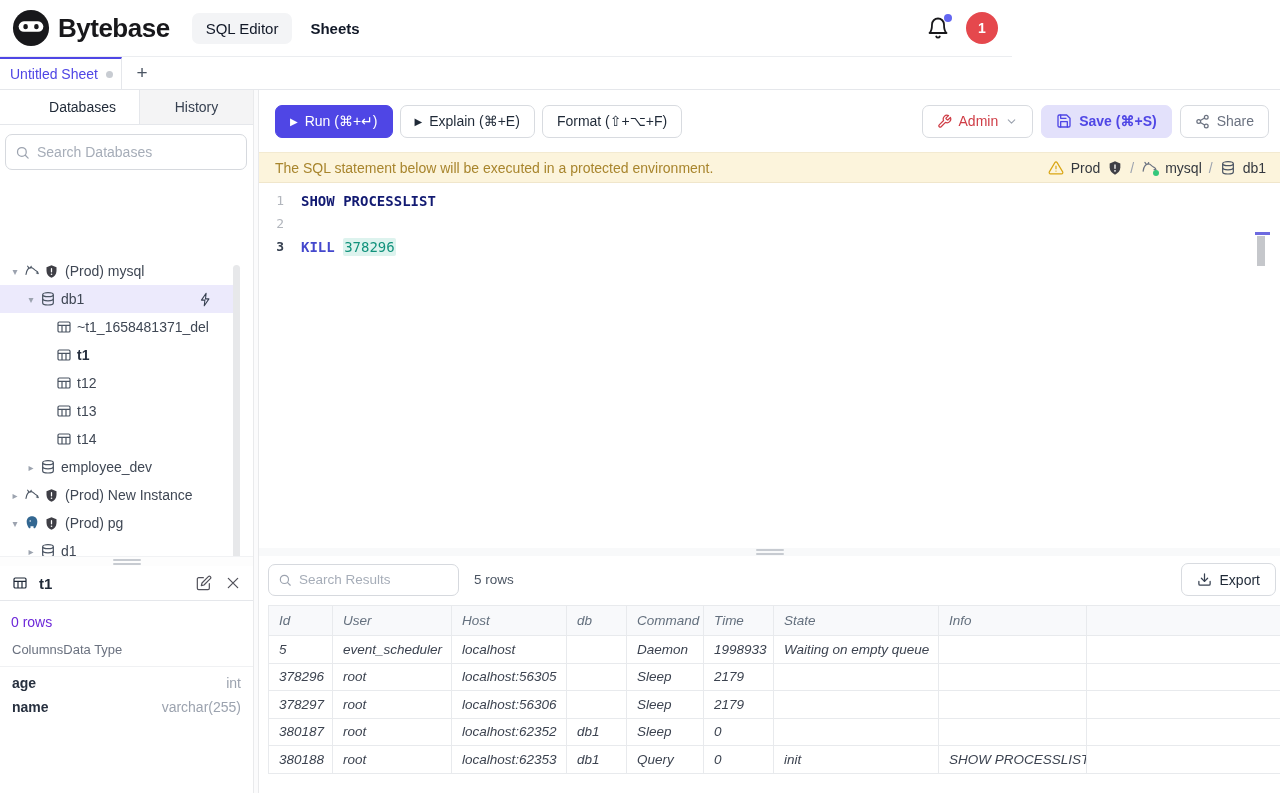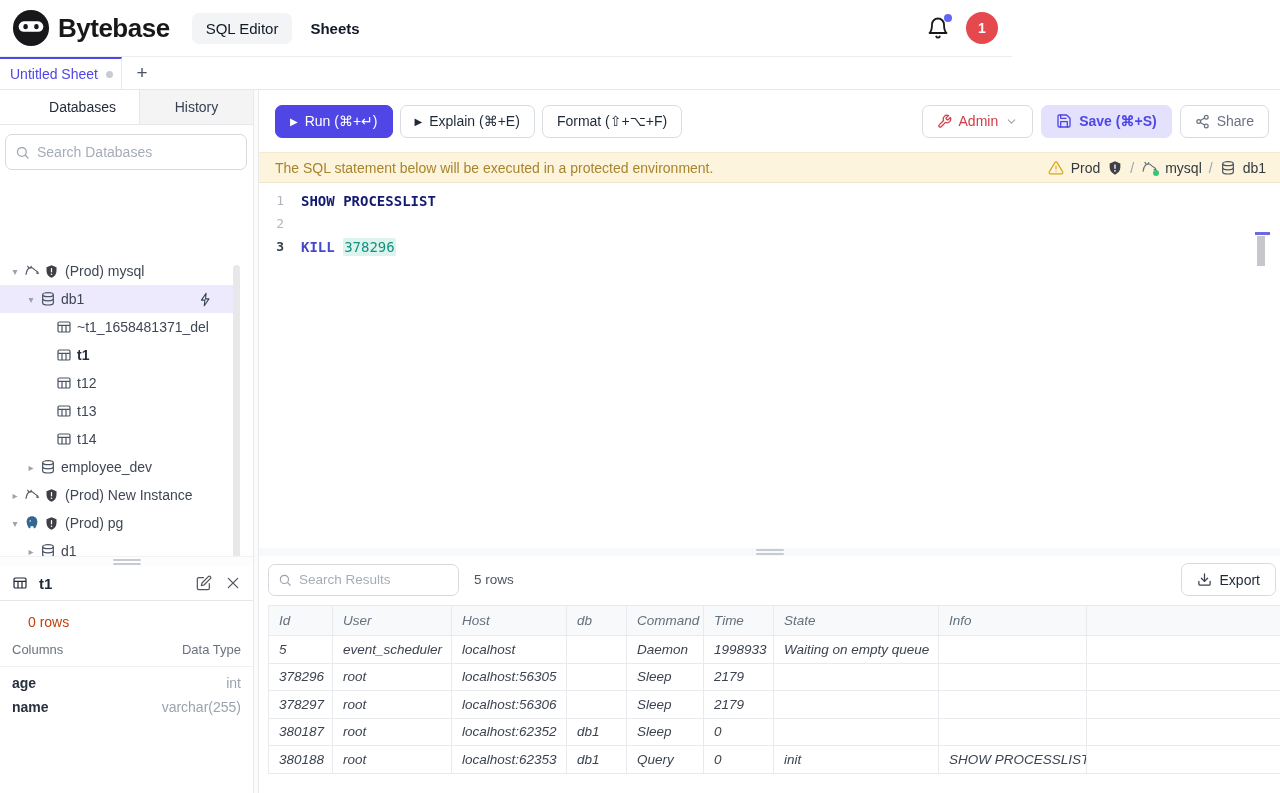--- a/index.html
+++ b/index.html
@@ -72,22 +72,22 @@
   .side-handle i, .res-handle i { display:block; width:28px; height:2px; background:#c7cbd1; border-radius:2px; }
 
   
   .schemapanel { position:absolute; top:566px; left:0; width:253px; height:227px; background:#fff; }
   .sp-head { height:35px; display:flex; align-items:center; padding:0 12px; gap:7px;
     border-bottom:1px solid #e5e7eb; }
   .sp-head .ticon { width:20px; color:#1f2937; }
   .sp-title { font-size:15px; font-weight:700; color:#1f2937; }
   .sp-actions { margin-left:auto; display:flex; align-items:center; gap:13px; color:#52525b; }
   .sp-actions svg { width:16px; height:16px; cursor:pointer; }
-  .sp-rows { padding:13px 28px 0; font-size:14px; color:#c2410c; }
-  .sp-cols-head { display:flex; justify-content:space-between; padding:12px 12px 9px;
+  .sp-rows { padding:13px 11px 0; font-size:14px; color:#6d28d9; }
+  .sp-cols-head { display:flex; padding:12px 12px 9px;
     font-size:13px; color:#6b7280; border-bottom:1px solid #f0f1f3; }
   .scrow { display:flex; justify-content:space-between; padding:8px 12px 0; font-size:14px; }
   .scrow .cname { color:#27303f; font-weight:600; }
   .scrow .ctype { color:#9ca3af; }
 
   
   .vsplit { position:absolute; top:90px; left:253px; width:6px; height:703px;
     background:#fbfbfc; border-left:1px solid #e9eaec; border-right:1px solid #e9eaec; cursor:col-resize; }
 
   

